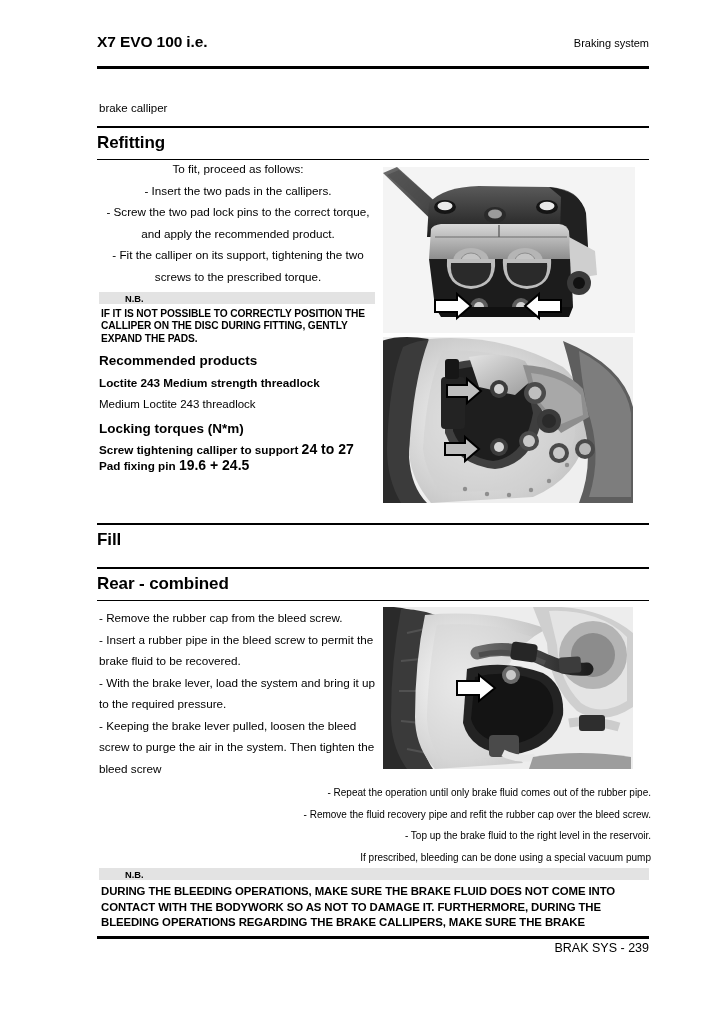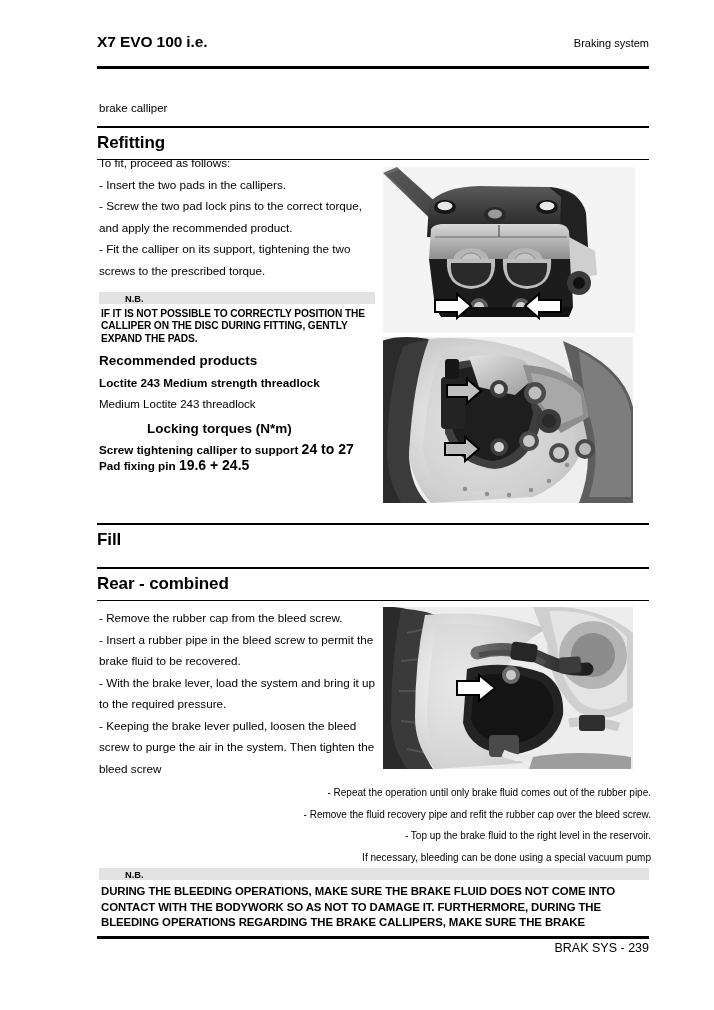--- a/index.html
+++ b/index.html
@@ -188,36 +188,36 @@
     <span class="header-section">Braking system</span>
   </div>
   <div class="header-rule"></div>
 
   <div class="caption-small" style="top:102px;">brake calliper</div>
 
   <div class="rule-thick" style="top:126px;"></div>
   <div class="h1" style="top:133px;">Refitting</div>
   <div class="rule-thin" style="top:159px;"></div>
 
-  <div class="body-col" style="top:152px;">
+  <div class="body-col" style="top:158px;text-align:center;">
     <p>To fit, proceed as follows:</p>
     <p>- Insert the two pads in the callipers.</p>
     <p>- Screw the two pad lock pins to the correct torque, and apply the recommended product.</p>
     <p>- Fit the calliper on its support, tightening the two screws to the prescribed torque.</p>
   </div>
 
   <div class="nb-band" style="left:99px; top:292px; width:276px;"></div>
   <div class="nb-label" style="left:101px; top:294px;">N.B.</div>
   <div class="nb-body" style="left:101px; top:308px; width:272px;">IF IT IS NOT POSSIBLE TO CORRECTLY POSITION THE CALLIPER ON THE DISC DURING FITTING, GENTLY EXPAND THE PADS.</div>
 
   <div class="sub-head" style="top:353px;">Recommended products</div>
   <div class="bold-line" style="top:374px;">Loctite 243 Medium strength threadlock</div>
   <div class="plain-line" style="top:396px;">Medium Loctite 243 threadlock</div>
 
-  <div class="sub-head" style="top:421px;margin-left:48px;">Locking torques (N*m)</div>
+  <div class="sub-head" style="top:421px;">Locking torques (N*m)</div>
   <div class="torque-block" style="top:442px;"><span>Screw tightening calliper to support</span> <span class="torque-num">24 to 27</span> <span>Pad fixing pin</span> <span class="torque-num">19.6 + 24.5</span></div>
 
   <div class="photo" style="left:383px; top:167px; width:252px; height:166px;">
     <svg width="252" height="166" viewBox="0 0 252 166">
       <defs>
         <linearGradient id="g1" x1="0" y1="0" x2="0" y2="1">
           <stop offset="0" stop-color="#5a5a5a"></stop>
             <stop offset="1" stop-color="#1d1d1d"></stop>
         </linearGradient>
         <linearGradient id="g2" x1="0" y1="0" x2="0" y2="1">
@@ -416,21 +416,21 @@
       <g stroke="#000" stroke-width="2" fill="#ffffff">
         <path d="M74 74 L96 74 L96 68 L112 81 L96 94 L96 88 L74 88 Z"></path>
       </g>
     </svg>
   </div>
 
   <div class="body-full" style="top:782px;">
     <p>- Repeat the operation until only brake fluid comes out of the rubber pipe.</p>
     <p>- Remove the fluid recovery pipe and refit the rubber cap over the bleed screw.</p>
     <p>- Top up the brake fluid to the right level in the reservoir.</p>
-    <p>If necessary, bleeding can be done using a special vacuum pump</p>
+    <p>If prescribed, bleeding can be done using a special vacuum pump</p>
   </div>
 
   <div class="nb-band" style="left:99px; top:868px; width:550px;"></div>
   <div class="nb-label" style="left:101px; top:870px;">N.B.</div>
   <div class="nb-body" style="left:101px; top:884px; width:548px; font-size:11.4px; line-height:15.6px;">DURING THE BLEEDING OPERATIONS, MAKE SURE THE BRAKE FLUID DOES NOT COME INTO CONTACT WITH THE BODYWORK SO AS NOT TO DAMAGE IT. FURTHERMORE, DURING THE BLEEDING OPERATIONS REGARDING THE BRAKE CALLIPERS, MAKE SURE THE BRAKE</div>
 
   <div class="footer-rule"></div>
   <div class="footer-text">BRAK SYS - 239</div>
 
 </div>

